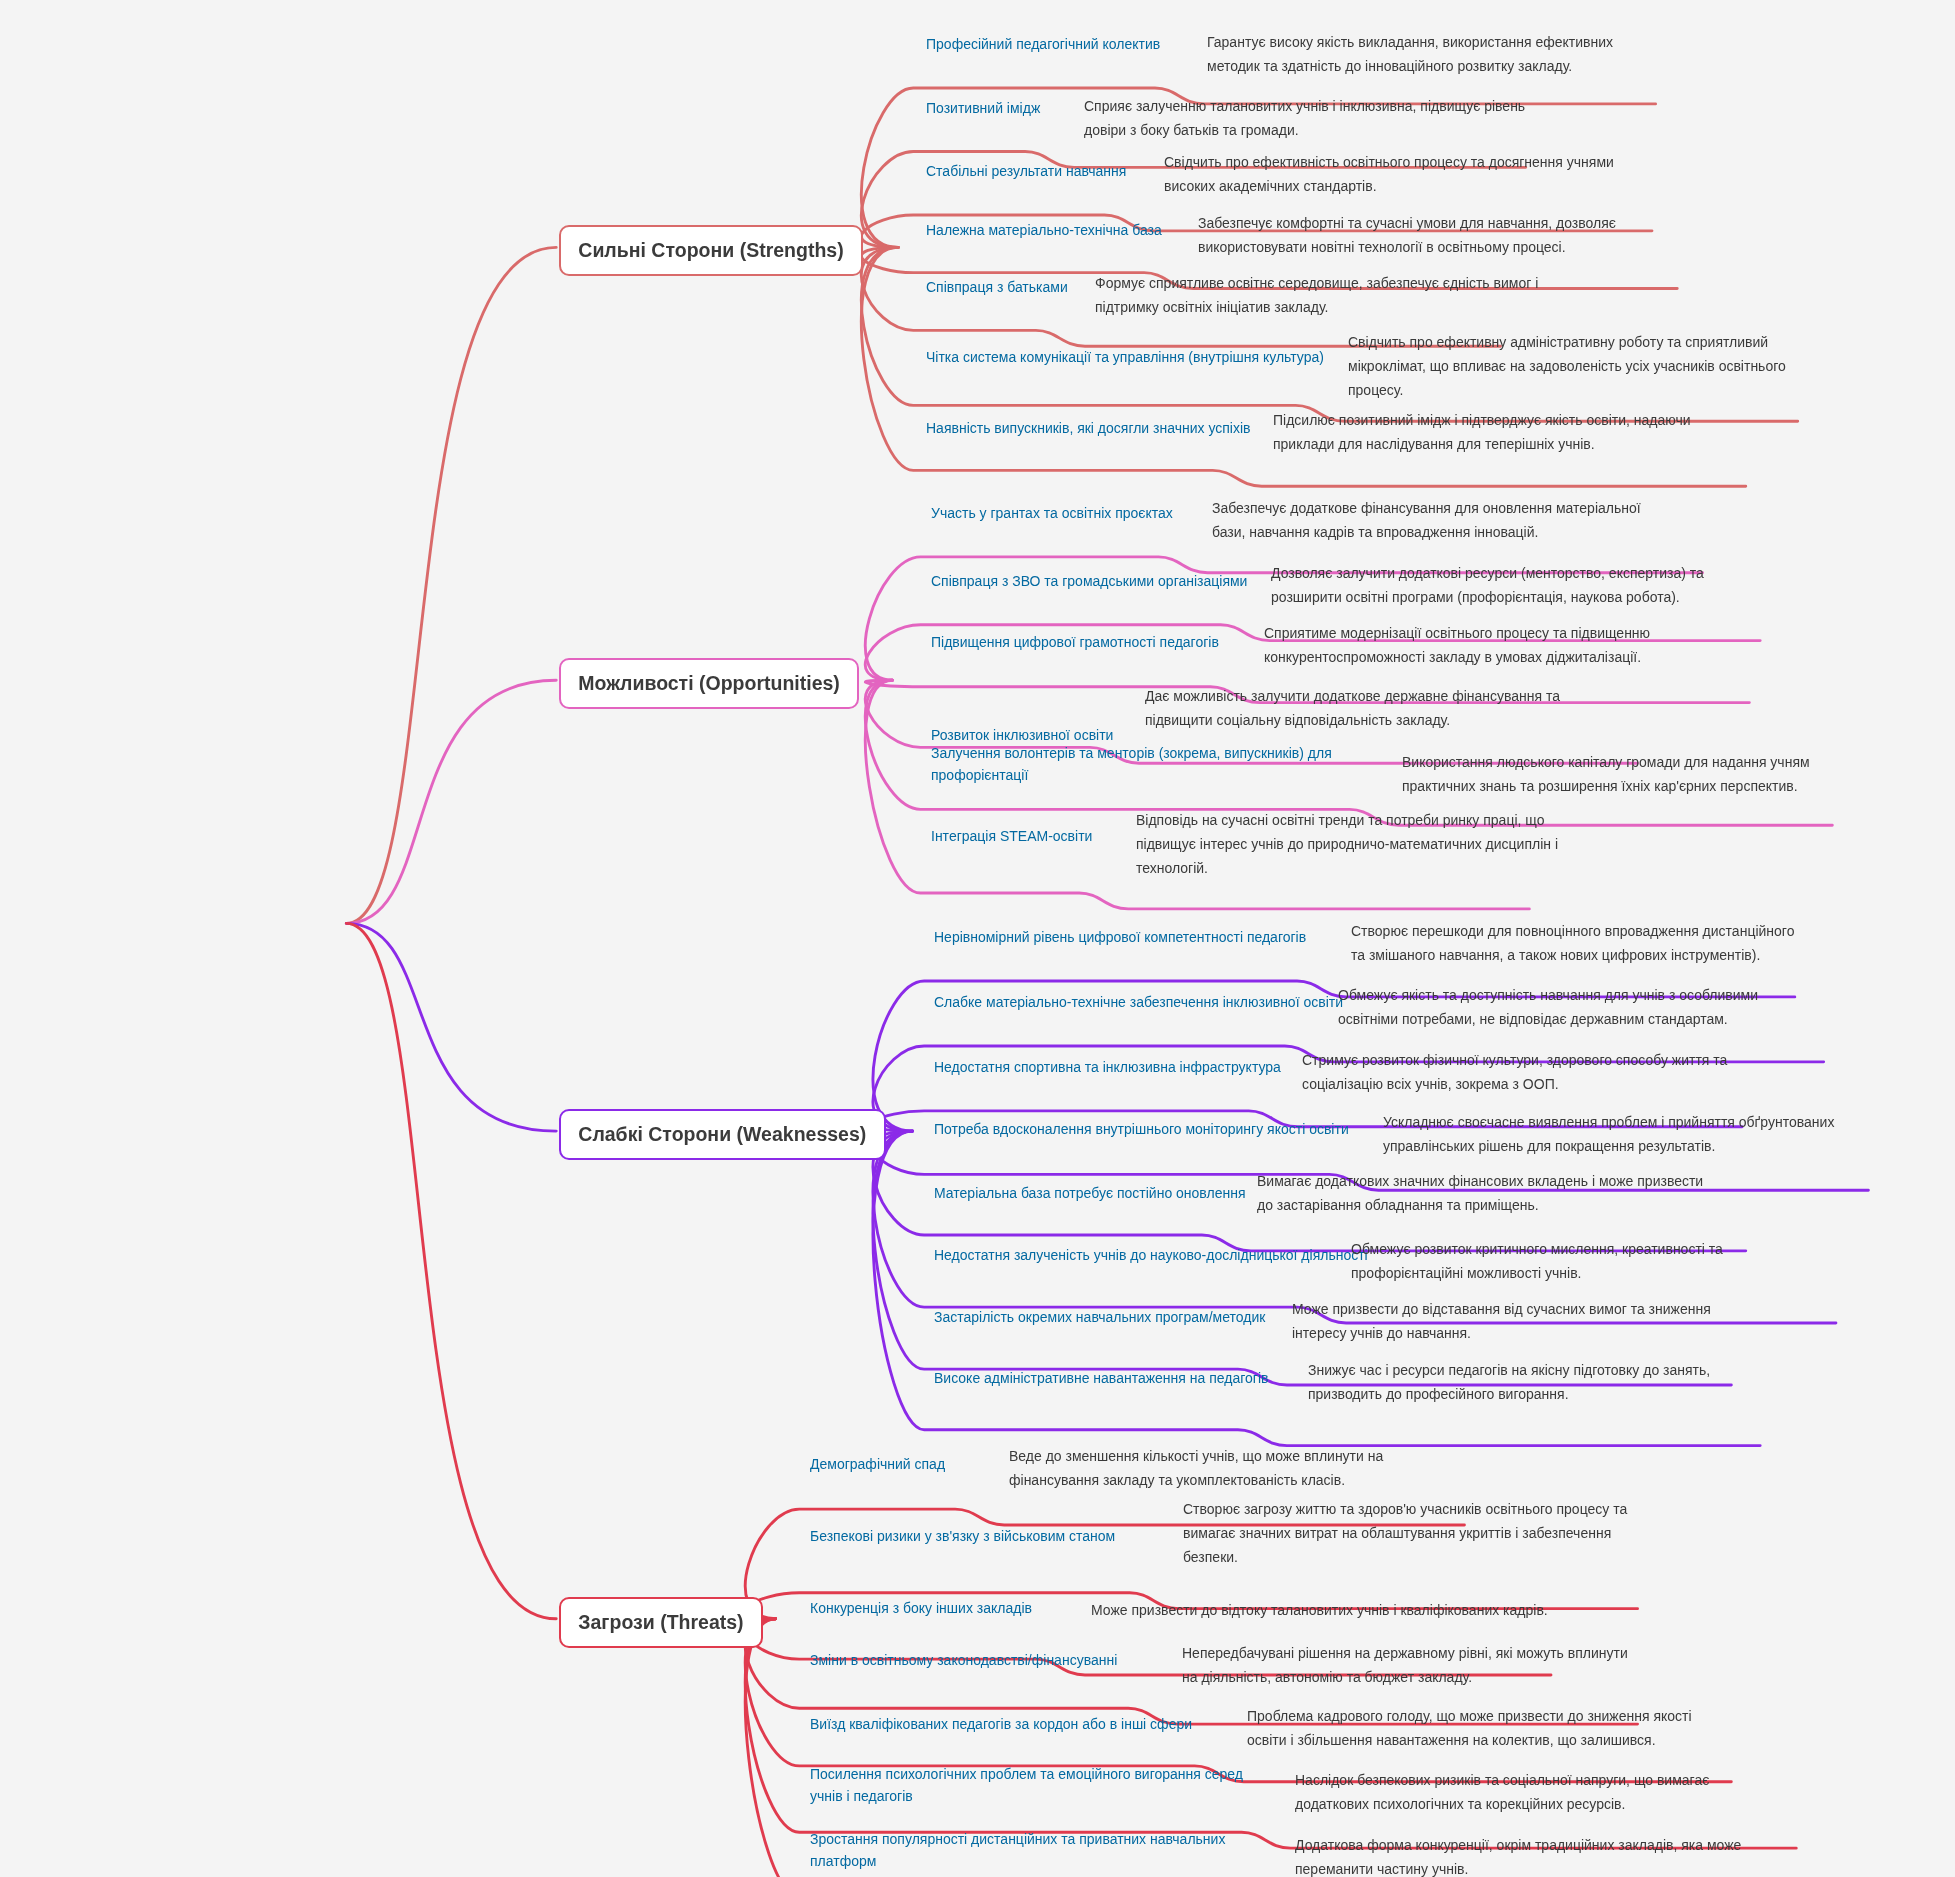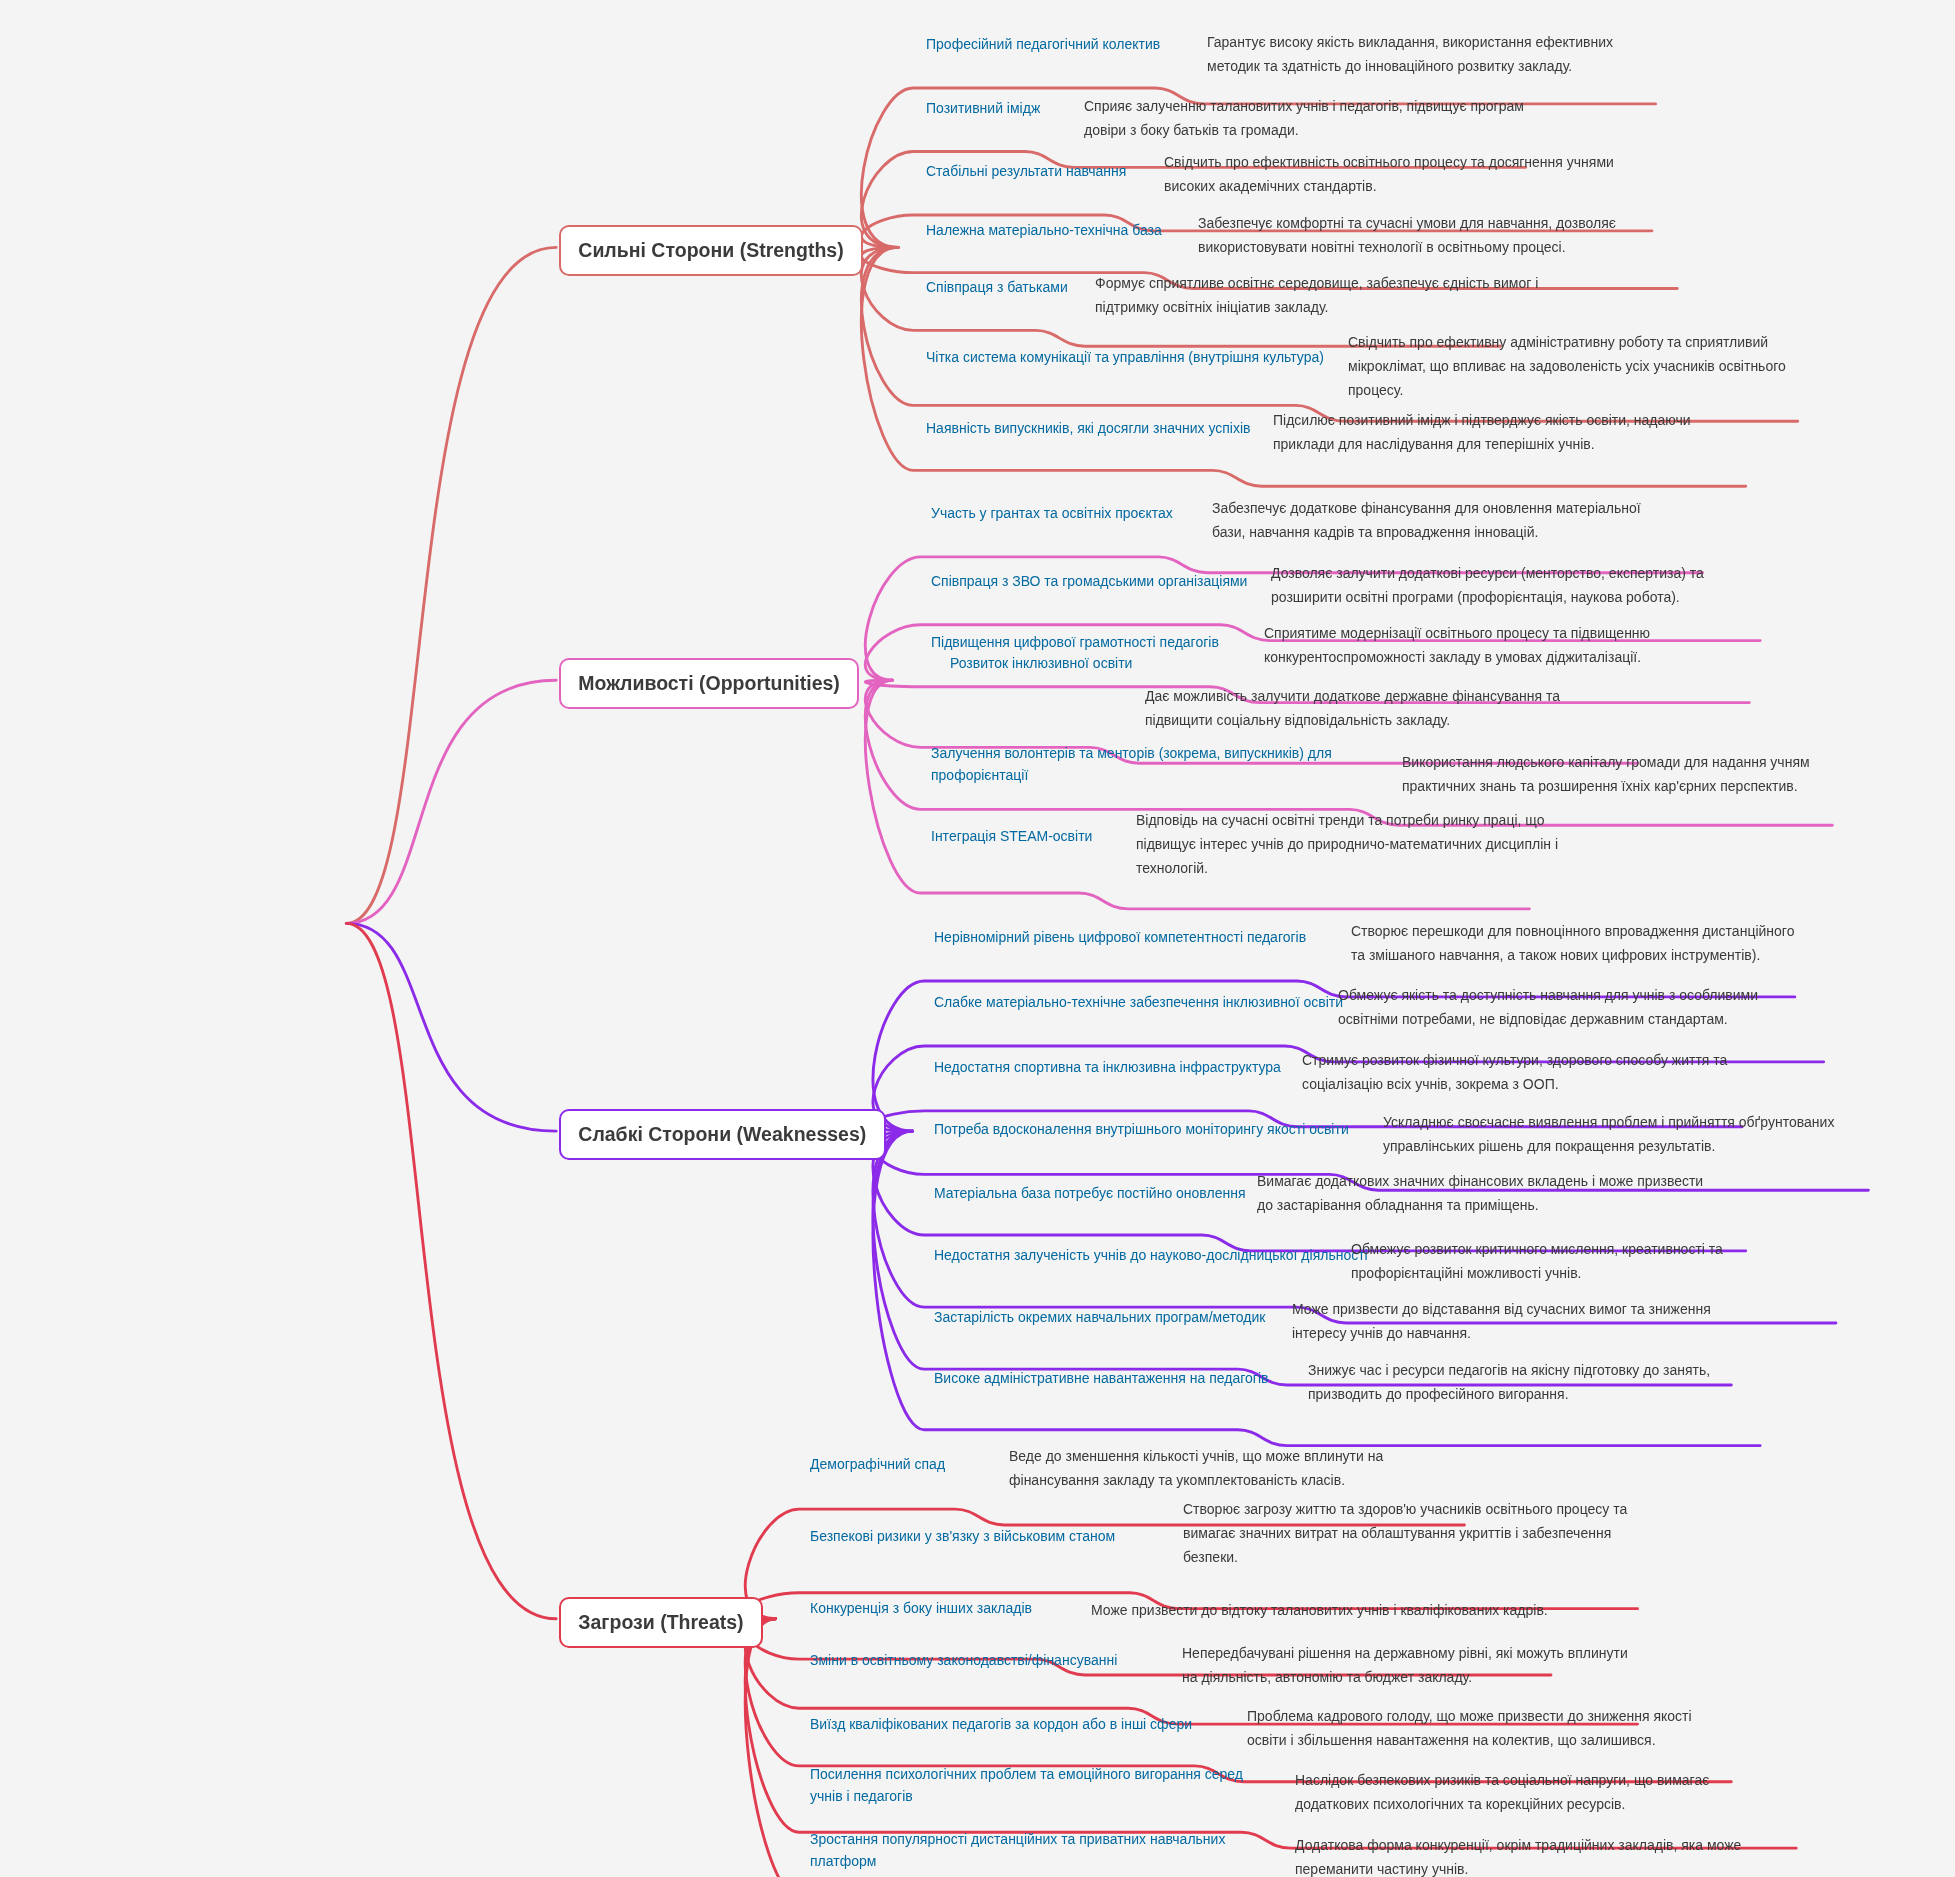--- a/index.html
+++ b/index.html
@@ -126,21 +126,21 @@
       </div>
       <div class="branch-node" style="left: 559px; top: 1597px; border-color: rgb(224, 59, 78);">
         <span>Загрози (Threats)</span>
       </div>
     </div>
   <div id="leaf-layer">
       <div class="leaf-title" style="left: 926px; top: 33px;">Професійний педагогічний колектив</div>
       <div class="leaf-desc" style="left: 1207px; top: 30px;">Гарантує високу якість викладання, використання ефективних
 методик та здатність до інноваційного розвитку закладу.</div>
       <div class="leaf-title" style="left: 926px; top: 97px;">Позитивний імідж</div>
-      <div class="leaf-desc" style="left: 1084px; top: 94px;">Сприяє залученню талановитих учнів і педагогів, підвищує програм
+      <div class="leaf-desc" style="left: 1084px; top: 94px;">Сприяє залученню талановитих учнів і інклюзивна, підвищує рівень
 довіри з боку батьків та громади.</div>
       <div class="leaf-title" style="left: 926px; top: 160px;">Стабільні результати навчання</div>
       <div class="leaf-desc" style="left: 1164px; top: 150px;">Свідчить про ефективність освітнього процесу та досягнення учнями
 високих академічних стандартів.</div>
       <div class="leaf-title" style="left: 926px; top: 219px;">Належна матеріально-технічна база</div>
       <div class="leaf-desc" style="left: 1198px; top: 211px;">Забезпечує комфортні та сучасні умови для навчання, дозволяє
 використовувати новітні технології в освітньому процесі.</div>
       <div class="leaf-title" style="left: 926px; top: 276px;">Співпраця з батьками</div>
       <div class="leaf-desc" style="left: 1095px; top: 271px;">Формує сприятливе освітнє середовище, забезпечує єдність вимог і
 підтримку освітніх ініціатив закладу.</div>
@@ -153,21 +153,21 @@
 приклади для наслідування для теперішніх учнів.</div>
       <div class="leaf-title" style="left: 931px; top: 502px;">Участь у грантах та освітніх проєктах</div>
       <div class="leaf-desc" style="left: 1212px; top: 496px;">Забезпечує додаткове фінансування для оновлення матеріальної
 бази, навчання кадрів та впровадження інновацій.</div>
       <div class="leaf-title" style="left: 931px; top: 570px;">Співпраця з ЗВО та громадськими організаціями</div>
       <div class="leaf-desc" style="left: 1271px; top: 561px;">Дозволяє залучити додаткові ресурси (менторство, експертиза) та
 розширити освітні програми (профорієнтація, наукова робота).</div>
       <div class="leaf-title" style="left: 931px; top: 631px;">Підвищення цифрової грамотності педагогів</div>
       <div class="leaf-desc" style="left: 1264px; top: 621px;">Сприятиме модернізації освітнього процесу та підвищенню
 конкурентоспроможності закладу в умовах діджиталізації.</div>
-      <div class="leaf-title" style="left: 931px; top: 652px; margin-left: 19px;">Розвиток інклюзивної освіти</div>
+      <div class="leaf-title" style="left: 931px; top: 724px;">Розвиток інклюзивної освіти</div>
       <div class="leaf-desc" style="left: 1145px; top: 684px;">Дає можливість залучити додаткове державне фінансування та
 підвищити соціальну відповідальність закладу.</div>
       <div class="leaf-title" style="left: 931px; top: 742px;">Залучення волонтерів та менторів (зокрема, випускників) для
 профорієнтації</div>
       <div class="leaf-desc" style="left: 1402px; top: 750px;">Використання людського капіталу громади для надання учням
 практичних знань та розширення їхніх кар'єрних перспектив.</div>
       <div class="leaf-title" style="left: 931px; top: 825px;">Інтеграція STEAM-освіти</div>
       <div class="leaf-desc" style="left: 1136px; top: 808px;">Відповідь на сучасні освітні тренди та потреби ринку праці, що
 підвищує інтерес учнів до природничо-математичних дисциплін і
 технологій.</div>

